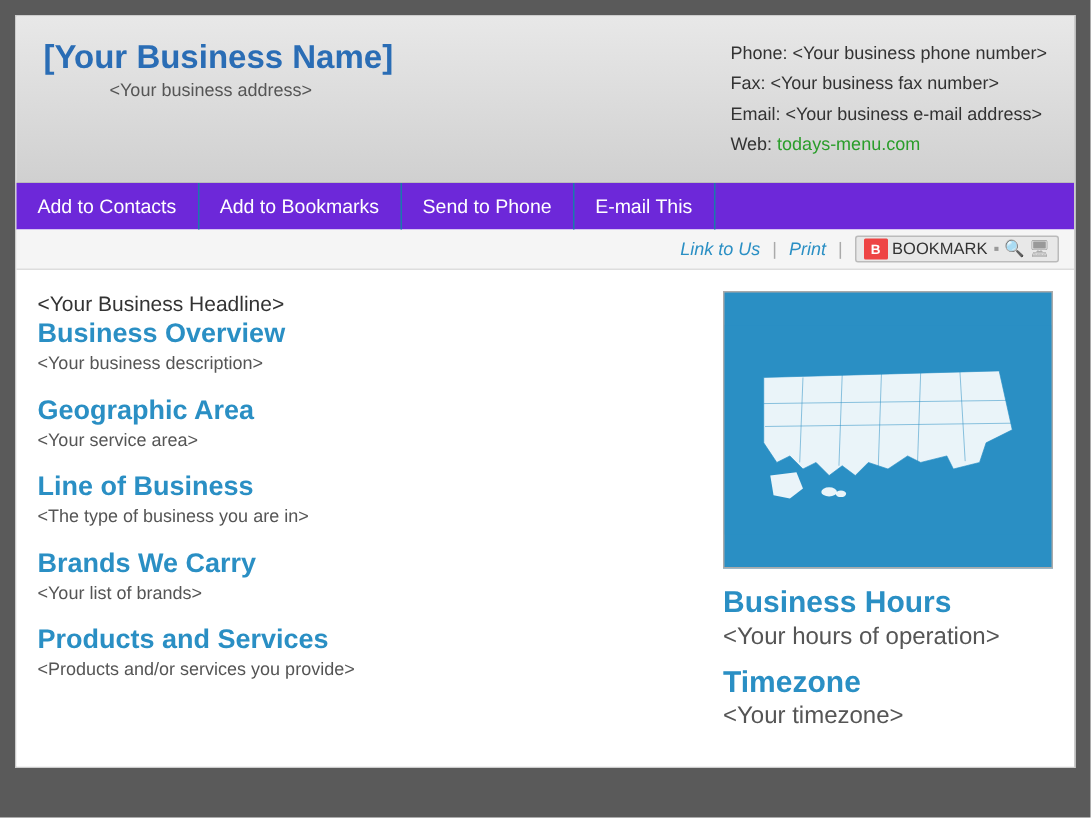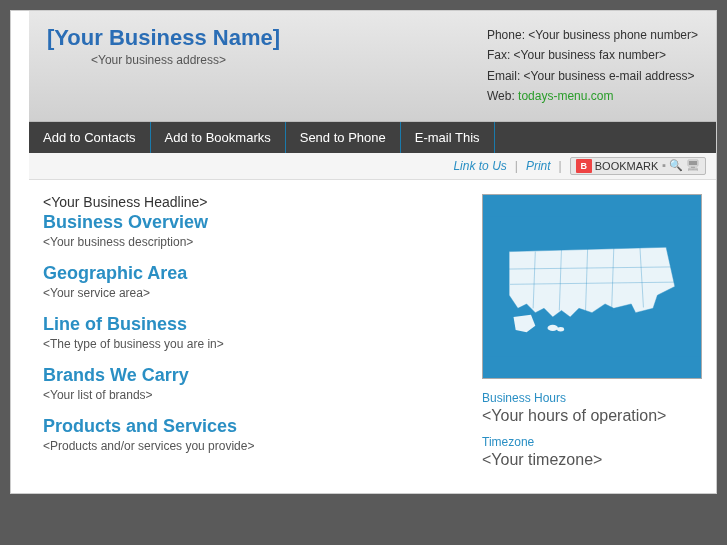--- a/index.html
+++ b/index.html
@@ -10,21 +10,20 @@
       display: flex;
       justify-content: center;
       align-items: flex-start;
       min-height: 545px;
       padding: 10px;
     }
     #app {
       width: 724px;
       background: #fff;
       border: 1px solid #ccc;
-      padding-left: 18px;
     }
     
     #header {
       background: linear-gradient(to bottom, #e8e8e8, #d0d0d0);
       padding: 14px 18px 14px 18px;
       display: flex;
       justify-content: space-between;
       align-items: flex-start;
       border-bottom: 1px solid #bbb;
     }
@@ -44,21 +43,21 @@
       text-align: left;
       font-size: 12px;
       color: #333;
       line-height: 1.7;
     }
     #header-right .web-link {
       color: #2a9d2a;
     }
     
     #navbar {
-      background: #404040;
+      background: #6d28d9;
       display: flex;
       align-items: stretch;
     }
     .nav-item {
       color: #fff;
       font-size: 13px;
       padding: 8px 14px;
       cursor: pointer;
       border-right: 1px solid #1a7aab;
       white-space: nowrap;
@@ -150,22 +149,22 @@
       align-items: center;
       justify-content: center;
       overflow: hidden;
     }
     #map-svg {
       width: 100%;
       height: 100%;
     }
     .right-section-title {
       color: #2a8fc4;
-      font-size: 12px;
-      font-weight: normal;
+      font-size: 20px;
+      font-weight: bold;
       margin-bottom: 2px;
     }
     .right-section-desc {
       color: #555;
       font-size: 16px;
       margin-bottom: 10px;
     }
   </style>
 </head>
 <body>

